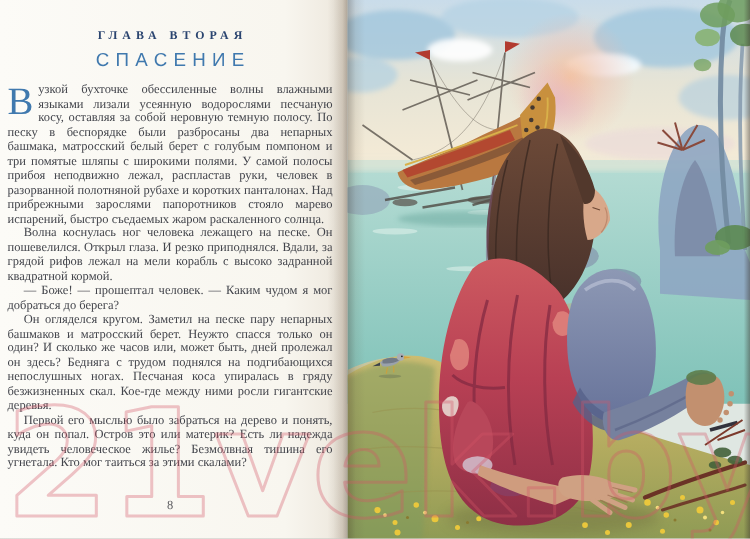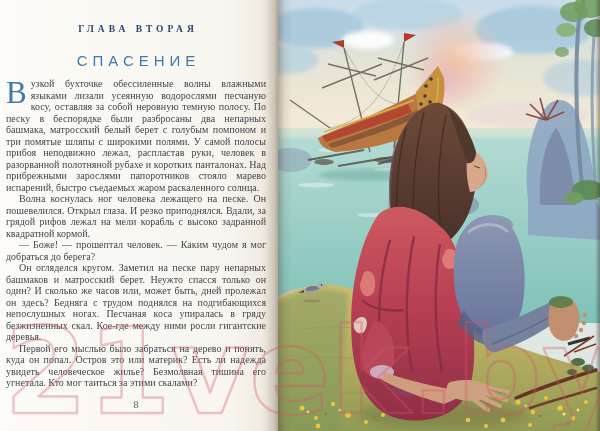--- a/index.html
+++ b/index.html
@@ -5,21 +5,21 @@
   html,body{margin:0;padding:0;background:#888;}
   .spread{position:relative;width:600px;height:431px;background:#f8f6f0;overflow:hidden;
           font-family:"Liberation Serif","DejaVu Serif",serif;}
   
   .left-page{position:absolute;left:0;top:0;width:278px;height:431px;
              background:linear-gradient(to right,#fcfbf7 0%,#f8f6ef 82%,#efeae0 96%,#ddd4c6 100%);}
   .text-col{position:absolute;left:6px;top:0;width:260px;}
   .chapter{margin-top:24px;text-align:center;}
   .chapter-label{font-family:"Liberation Serif",serif;font-weight:700;font-size:9.5px;
                  letter-spacing:4px;padding-left:4px;color:#2b4570;}
-  .chapter-title{margin-top:18px;font-family:"Liberation Sans","DejaVu Sans",sans-serif;
+  .chapter-title{margin-top:6px;font-family:"Liberation Sans","DejaVu Sans",sans-serif;
                  font-weight:500;font-size:15px;letter-spacing:5px;padding-left:5px;color:#4079ae;}
   .bodytext{margin-top:9px;font-size:10px;line-height:11.5px;color:#43454c;text-align:justify;}
   .bodytext p{margin:0;}
   .bodytext p.indent{text-indent:13px;}
   .dropcap{float:left;font-size:31px;line-height:23px;padding:3px 4px 0 0;color:#4079ae;}
   .pageno{position:absolute;top:399px;left:6px;width:260px;text-align:center;
           font-size:10px;color:#5c5c60;}
   
   .right-page{position:absolute;left:278px;top:0;width:322px;height:431px;background:#dfe7e2;}
   .right-page svg{display:block;width:322px;height:431px;}

